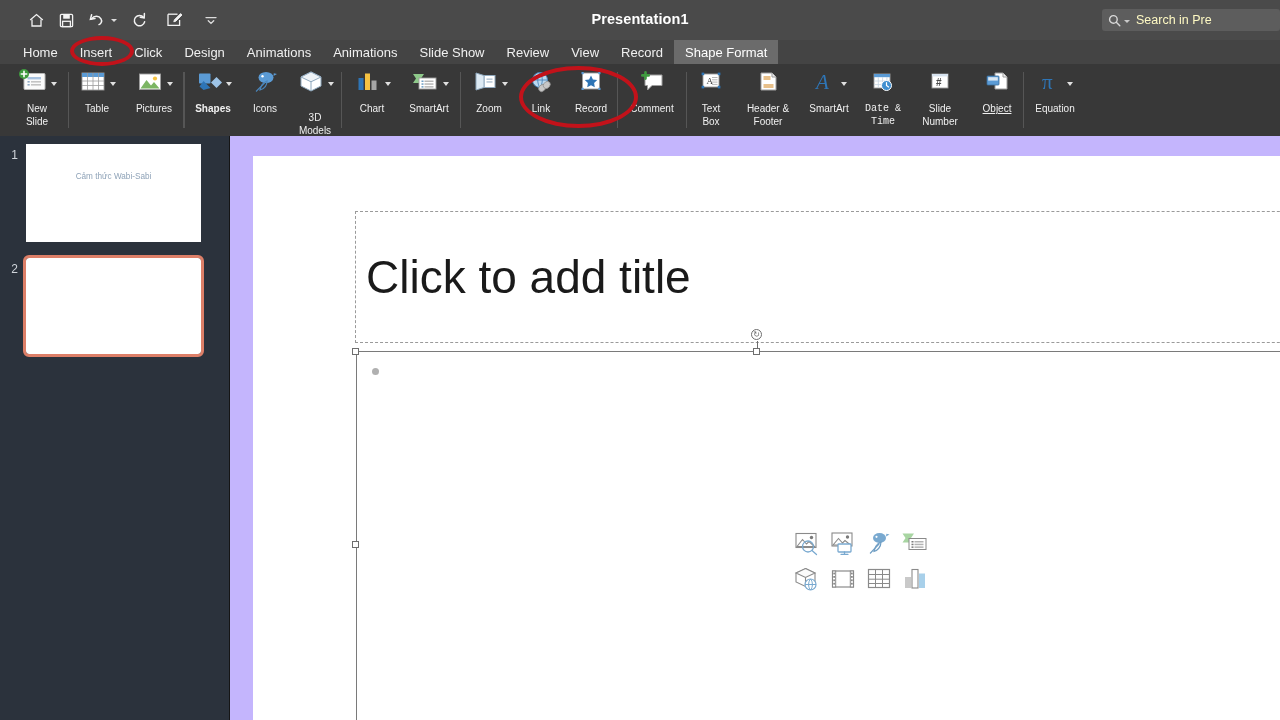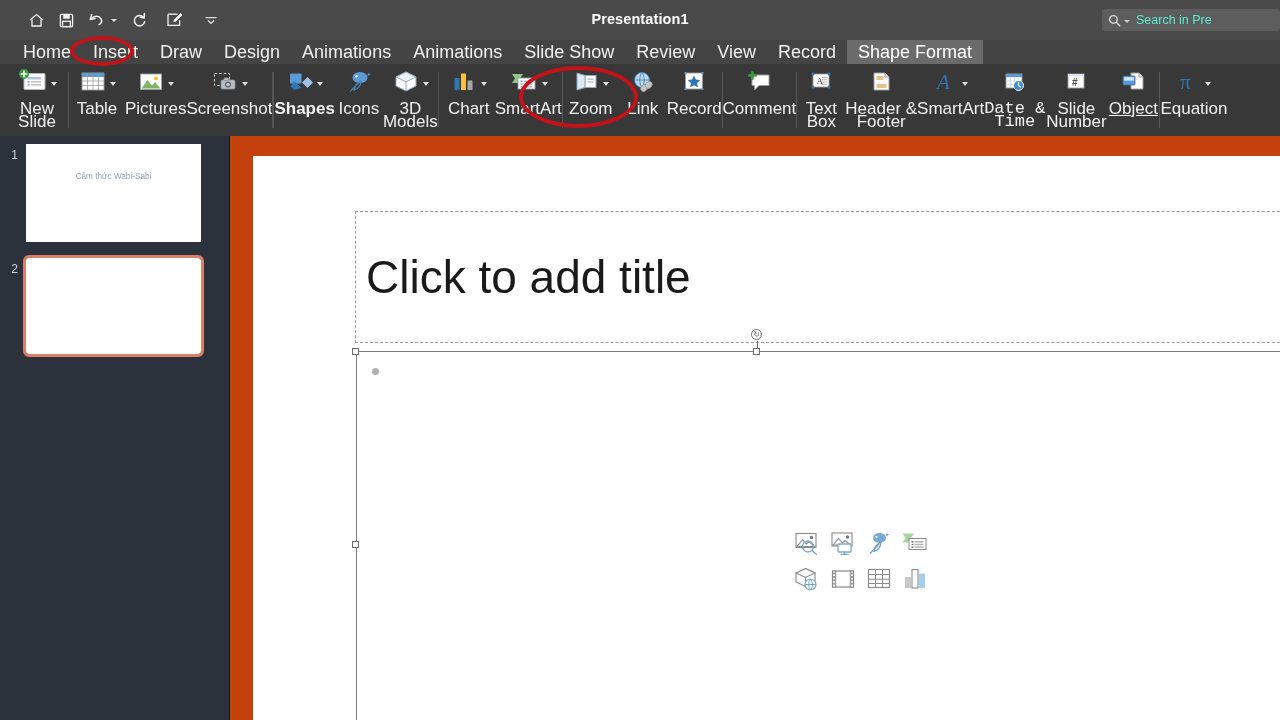--- a/index.html
+++ b/index.html
@@ -52,35 +52,35 @@
   }
   .search-box .s-icon { color: #d8d8d8; display: flex; align-items: center; }
   .search-box .s-caret {
     width: 0; height: 0;
     border-left: 3px solid transparent;
     border-right: 3px solid transparent;
     border-top: 3.5px solid #c9c9c9;
     margin-top: 3px;
   }
   .search-box .s-ph {
-    color: #5eead4; font-size: 12.5px; white-space: nowrap;
+    color: #fef9c3; font-size: 12.5px; white-space: nowrap;
     margin-left: 3px;
   }
 
   
   .tabstrip {
     position: absolute; top: 40px; left: 0; width: 1280px; height: 24px;
     background: #444444;
     display: flex; align-items: stretch;
     padding-left: 12px;
   }
   .tab {
     display: flex; align-items: center;
     padding: 0 11px;
-    color: #f0f0f0; font-size: 18px;
+    color: #f0f0f0; font-size: 13px;
     white-space: nowrap;
   }
   .tab.active { background: #6b6b6b; color: #ffffff; }
 
   
   .ribbon {
     position: absolute; top: 64px; left: 0; width: 1280px; height: 72px;
     background: #383838;
     display: flex; align-items: stretch;
     overflow: hidden;
@@ -94,21 +94,21 @@
     padding-top: 5px;
     min-width: 50px;
     color: #f0f0f0;
   }
   .rbtn .ico {
     height: 30px; display: flex; align-items: center; justify-content: center;
     position: relative;
   }
   .rbtn .ico-row { display: flex; align-items: center; gap: 3px; }
   .rbtn .lbl {
-    font-size: 17px; line-height: 13px; text-align: center;
+    font-size: 10px; line-height: 13px; text-align: center;
     margin-top: 3px; white-space: pre-line; color: #f0f0f0;
   }
   .dncaret {
     width: 0; height: 0;
     border-left: 3.4px solid transparent;
     border-right: 3.4px solid transparent;
     border-top: 4px solid #e0e0e0;
   }
 
   
@@ -142,21 +142,21 @@
     font-family: "Liberation Sans", sans-serif;
   }
   .sb-divider {
     position: absolute; top: 136px; left: 229px; width: 1px; height: 584px;
     background: #151515;
   }
 
   
   .canvas-area {
     position: absolute; top: 136px; left: 230px; width: 1050px; height: 584px;
-    background: #c2410c;
+    background: #c4b5fd;
   }
   .slide {
     position: absolute; left: 23px; top: 20px;
     width: 1100px; height: 620px;
     background: #ffffff;
   }
 
   .ph {
     position: absolute;
     border: 1px dashed #9a9a9a;
@@ -276,21 +276,21 @@
         </svg>
       </span>
       <span class="s-caret"></span>
       <span class="s-ph">Search in Pre</span>
     </div>
   </div>
 
   <div class="tabstrip">
     <div class="tab">Home</div>
     <div class="tab">Insert</div>
-    <div class="tab">Draw</div>
+    <div class="tab">Click</div>
     <div class="tab">Design</div>
     <div class="tab">Animations</div>
     <div class="tab">Animations</div>
     <div class="tab">Slide Show</div>
     <div class="tab">Review</div>
     <div class="tab">View</div>
     <div class="tab">Record</div>
     <div class="tab active">Shape Format</div>
   </div>
 
@@ -347,37 +347,20 @@
               <circle cx="19" cy="9.5" r="2.1" fill="#f5c242"></circle>
               <path d="M4.5 19.5 L10.5 11 L15 16.5 L18 13 L23.5 19.5 Z" fill="#7cb563"></path>
             </svg>
           </span>
           <span class="dncaret"></span>
         </div>
           </div>
         <div class="lbl">Pictures</div>
       </div>
 
-      <div class="rbtn" style="min-width:72px;">
-        <div class="ico">
-            <div class="ico-row">
-          <span>
-            <svg width="28" height="26" viewBox="0 0 28 26">
-              <rect x="3.5" y="4.5" width="15" height="12" fill="none" stroke="#cfcfcf" stroke-width="1" stroke-dasharray="2.6 2"></rect>
-              <rect x="10" y="11" width="14" height="9" rx="1.4" fill="#b7bcc1" stroke="#8e9398" stroke-width="0.8"></rect>
-              <rect x="13" y="9" width="4.5" height="2.5" rx="0.6" fill="#b7bcc1" stroke="#8e9398" stroke-width="0.7"></rect>
-              <circle cx="17" cy="15.5" r="3" fill="#5f6569"></circle>
-              <circle cx="17" cy="15.5" r="1.6" fill="#d5d9dc"></circle>
-            </svg>
-          </span>
-          <span class="dncaret"></span>
-        </div>
-          </div>
-        <div class="lbl">Screenshot</div>
-      </div>
     </div>
     <div class="rsep"></div>
 
     <div class="rsep"></div>
 
     <div class="rgroup">
       <div class="rbtn" style="min-width:56px;font-weight:bold;">
         <div class="ico">
             <div class="ico-row">
           <span>
@@ -401,21 +384,21 @@
               <path d="M22.5 7 L26 5 L22.8 4.2 Z" fill="#5b9bd5"></path>
               <circle cx="11.5" cy="7.2" r="1.2" fill="#ffffff"></circle>
               <path d="M16 12 C16 17 12.5 20 9 21 C10 17 11 14 16 12 Z" fill="none" stroke="#4a85bb" stroke-width="1.2"></path>
               <path d="M5 22.5 L14 13.5" stroke="#4a85bb" stroke-width="1.1"></path>
             </svg>
           </span>
         </div>
         <div class="lbl">Icons</div>
       </div>
 
-      <div class="rbtn" style="min-width:52px;">
+      <div class="rbtn" style="min-width:52px;gap:9px;">
         <div class="ico">
             <div class="ico-row">
           <span>
             <svg width="28" height="26" viewBox="0 0 28 26">
               <path d="M14 3 L24 8 V17 L14 22 L4 17 V8 Z" fill="#ffffff" stroke="#8fa8bd" stroke-width="1"></path>
               <path d="M14 3 L24 8 L14 12.8 L4 8 Z" fill="#eef3f7" stroke="#8fa8bd" stroke-width="1"></path>
               <path d="M14 12.8 V22" stroke="#8fa8bd" stroke-width="1"></path>
             </svg>
           </span>
           <span class="dncaret"></span>

